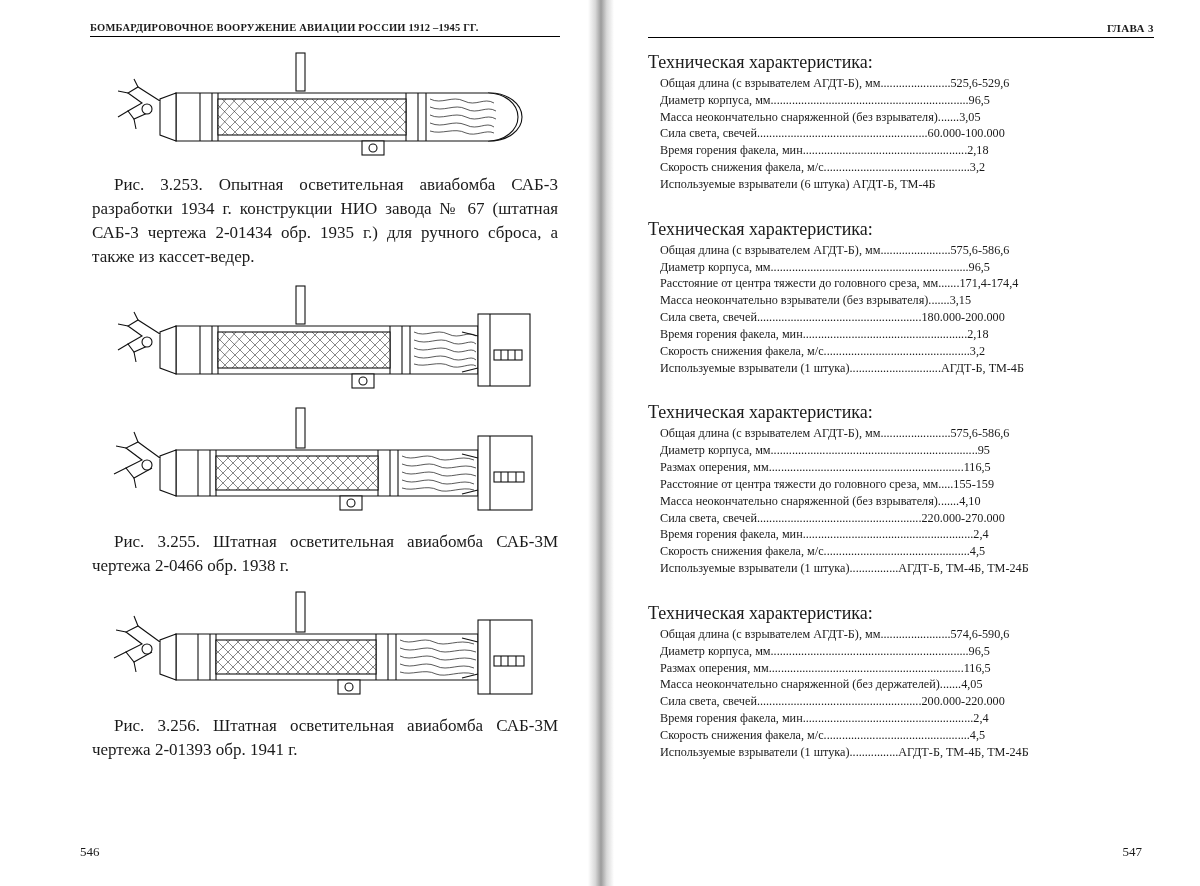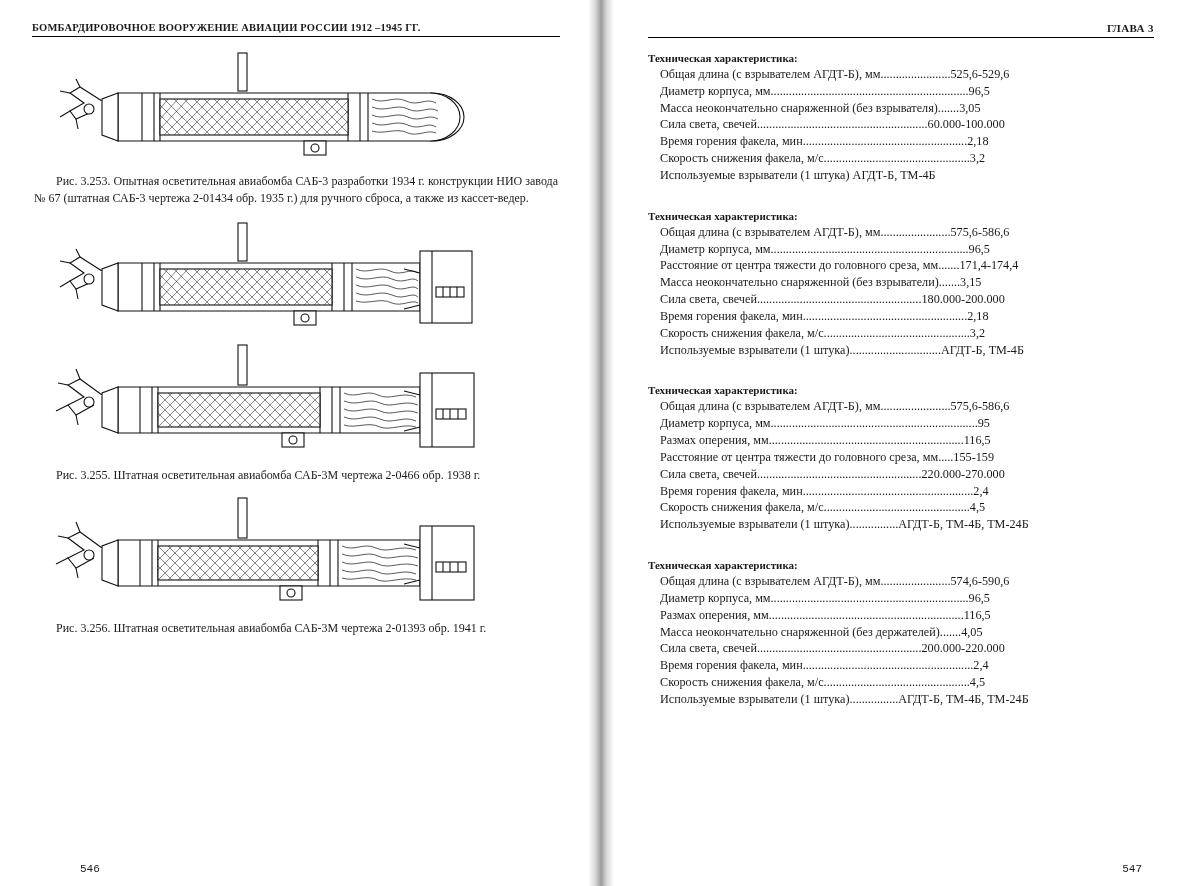--- a/index.html
+++ b/index.html
@@ -19,21 +19,21 @@
     position: absolute;
     inset: 0;
     display: flex;
   }
   .page {
     position: relative;
     box-sizing: border-box;
   }
   .page-left {
     width: 600px;
-    padding: 22px 40px 0 32px;
+    padding: 22px 40px 0 90px;
   }
   .gutter {
     position: absolute;
     left: 588px;
     top: 0;
     width: 26px;
     height: 886px;
     background: linear-gradient(to right, #ffffff 0%, #d8d8d8 28%, #9c9c9c 50%, #d8d8d8 72%, #ffffff 100%);
   }
   .page-right {
@@ -69,48 +69,47 @@
   
   .figure-block {
     margin-top: 6px;
   }
   .fig-canvas {
     width: 490px;
     height: 118px;
     display: block;
   }
   .caption {
-    font-size: 12px;
+    font-size: 17px;
     line-height: 1.42;
     text-align: justify;
     margin: 12px 2px 0 2px;
     text-indent: 22px;
   }
 
   
   .spec-block {
     margin-bottom: 26px;
   }
   .spec-title {
-    font-size: 11px;
-    font-weight: bold;
+    font-size: 18px;
+    font-weight: normal;
     margin-bottom: 2px;
   }
   .spec-line {
     font-size: 12.2px;
     line-height: 1.38;
     padding-left: 12px;
     white-space: nowrap;
     overflow: hidden;
   }
   .folio {
     position: absolute;
-    bottom: 11px;
-    font-size: 11px;
-    font-family: Liberation Mono, monospace;
+    bottom: 26px;
+    font-size: 13px;
   }
   .folio-left { left: 80px; }
   .folio-right { right: 58px; }
 </style>
 </head>
 <body>
 
 <div class="spread">
 
   <div class="page page-left">
@@ -296,41 +295,42 @@
     <div class="rule-right"></div>
 
     <div class="spec-block">
       <div class="spec-title">Техническая характеристика:</div>
       <div class="spec-line">Общая длина (с взрывателем АГДТ-Б), мм.......................525,6-529,6</div>
       <div class="spec-line">Диаметр корпуса, мм.................................................................96,5</div>
       <div class="spec-line">Масса неокончательно снаряженной (без взрывателя).......3,05</div>
       <div class="spec-line">Сила света, свечей........................................................60.000-100.000</div>
       <div class="spec-line">Время горения факела, мин......................................................2,18</div>
       <div class="spec-line">Скорость снижения факела, м/с................................................3,2</div>
-      <div class="spec-line">Используемые взрыватели (1 штука)                          АГДТ-Б, ТМ-4Б</div>
+      <div class="spec-line">Используемые взрыватели (6 штука)                          АГДТ-Б, ТМ-4Б</div>
     </div>
 
     <div class="spec-block">
       <div class="spec-title">Техническая характеристика:</div>
       <div class="spec-line">Общая длина (с взрывателем АГДТ-Б), мм.......................575,6-586,6</div>
       <div class="spec-line">Диаметр корпуса, мм.................................................................96,5</div>
       <div class="spec-line">Расстояние от центра тяжести до головного среза, мм.......171,4-174,4</div>
-      <div class="spec-line">Масса неокончательно снаряженной (без взрыватели).......3,15</div>
+      <div class="spec-line">Масса неокончательно взрыватели (без взрывателя).......3,15</div>
       <div class="spec-line">Сила света, свечей......................................................180.000-200.000</div>
       <div class="spec-line">Время горения факела, мин......................................................2,18</div>
       <div class="spec-line">Скорость снижения факела, м/с................................................3,2</div>
       <div class="spec-line">Используемые взрыватели (1 штука)..............................АГДТ-Б, ТМ-4Б</div>
     </div>
 
     <div class="spec-block">
       <div class="spec-title">Техническая характеристика:</div>
       <div class="spec-line">Общая длина (с взрывателем АГДТ-Б), мм.......................575,6-586,6</div>
       <div class="spec-line">Диаметр корпуса, мм....................................................................95</div>
       <div class="spec-line">Размах оперения, мм................................................................116,5</div>
       <div class="spec-line">Расстояние от центра тяжести до головного среза, мм.....155-159</div>
+      <div class="spec-line">Масса неокончательно снаряженной (без взрывателя).......4,10</div>
       <div class="spec-line">Сила света, свечей......................................................220.000-270.000</div>
       <div class="spec-line">Время горения факела, мин........................................................2,4</div>
       <div class="spec-line">Скорость снижения факела, м/с................................................4,5</div>
       <div class="spec-line">Используемые взрыватели (1 штука)................АГДТ-Б, ТМ-4Б, ТМ-24Б</div>
     </div>
 
     <div class="spec-block">
       <div class="spec-title">Техническая характеристика:</div>
       <div class="spec-line">Общая длина (с взрывателем АГДТ-Б), мм.......................574,6-590,6</div>
       <div class="spec-line">Диаметр корпуса, мм.................................................................96,5</div>

